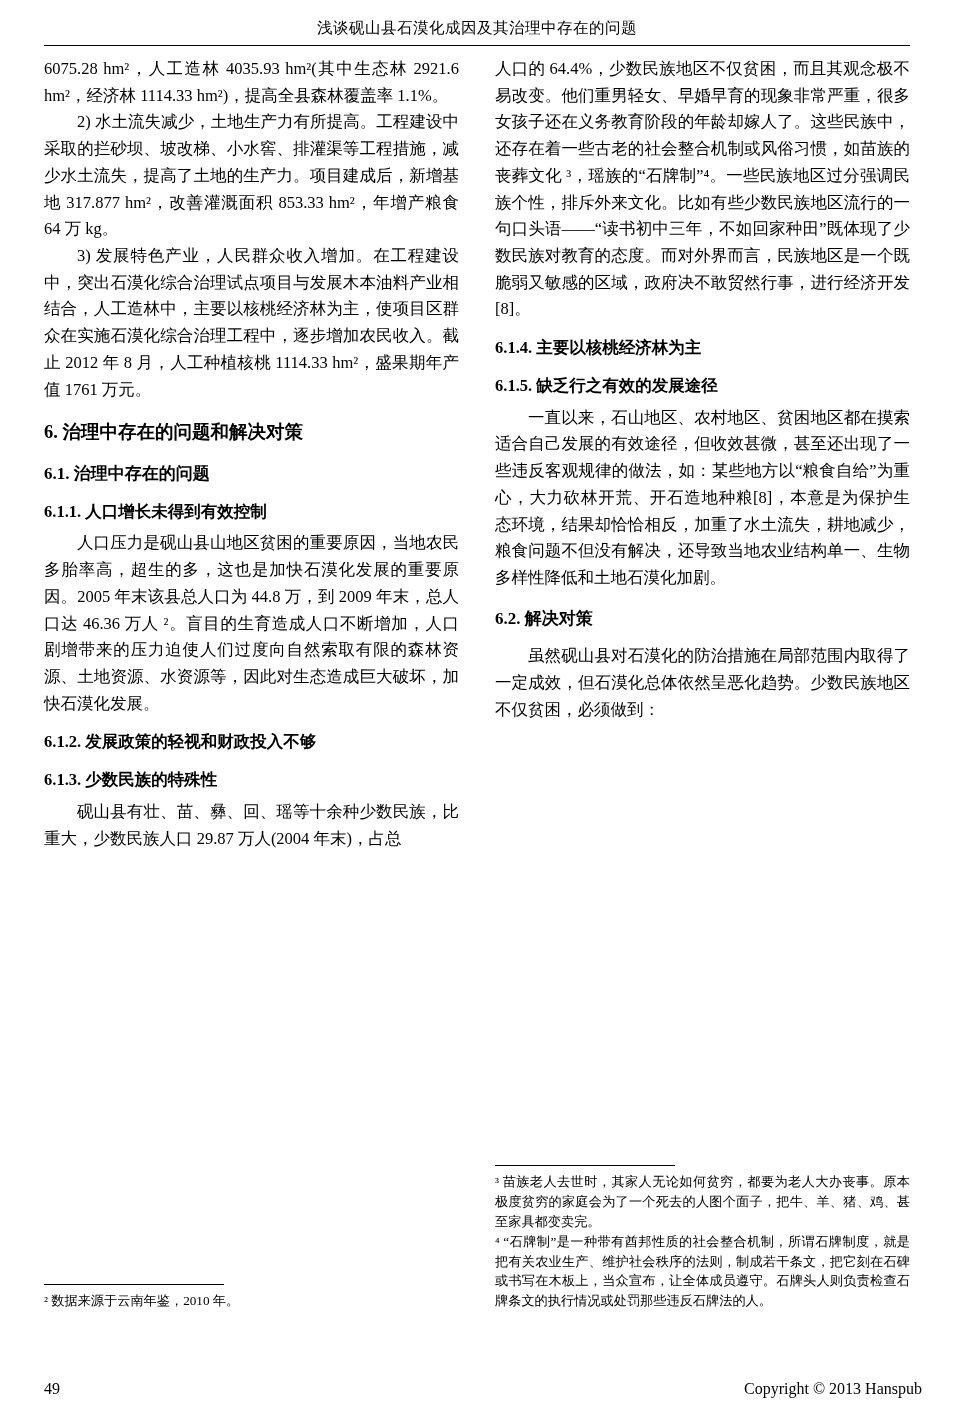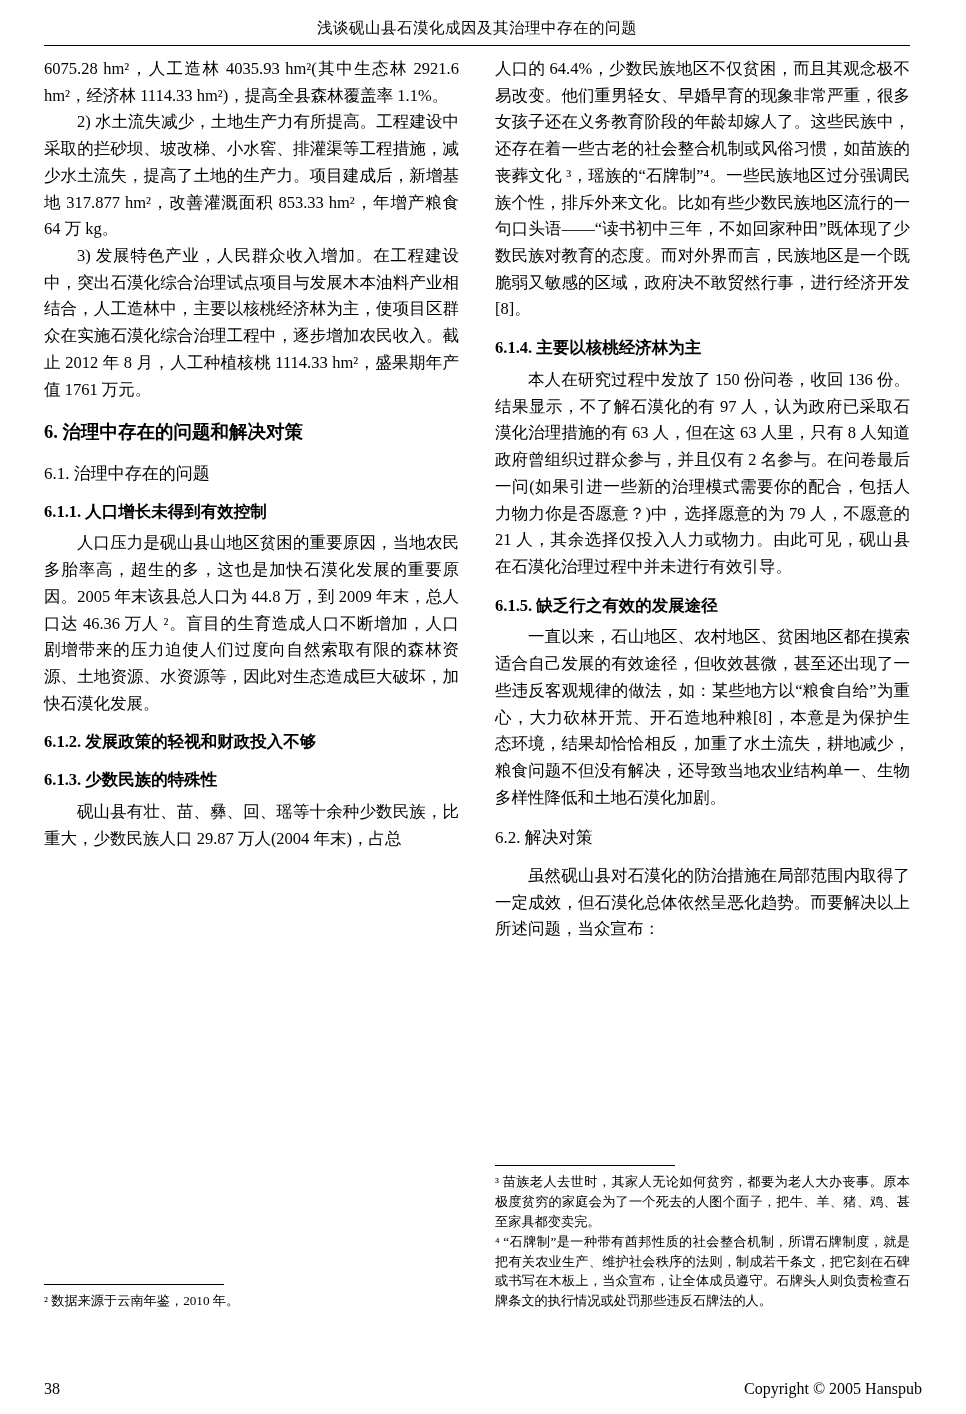--- a/index.html
+++ b/index.html
@@ -53,21 +53,21 @@
     text-indent: 2em;
   }
   .h1 {
     font-size: 18.5px;
     font-weight: bold;
     margin: 16px 0 10px 0;
     line-height: 1.5;
   }
   .h2 {
     font-size: 17px;
-    font-weight: normal;
+    font-weight: bold;
     margin: 14px 0 8px 0;
     line-height: 1.5;
   }
   .h3 {
     font-size: 16.5px;
     font-weight: bold;
     margin: 13px 0 6px 0;
     line-height: 1.5;
   }
   .fn-rule {
@@ -133,36 +133,35 @@
       <div class="footnote-block">
         <div class="fn-rule"></div>
         <p class="footnote">² 数据来源于云南年鉴，2010 年。</p>
       </div>
     </div>
 
     <div class="col col-right">
       <p>人口的 64.4%，少数民族地区不仅贫困，而且其观念极不易改变。他们重男轻女、早婚早育的现象非常严重，很多女孩子还在义务教育阶段的年龄却嫁人了。这些民族中，还存在着一些古老的社会整合机制或风俗习惯，如苗族的丧葬文化 ³，瑶族的“石牌制”⁴。一些民族地区过分强调民族个性，排斥外来文化。比如有些少数民族地区流行的一句口头语——“读书初中三年，不如回家种田”既体现了少数民族对教育的态度。而对外界而言，民族地区是一个既脆弱又敏感的区域，政府决不敢贸然行事，进行经济开发[8]。</p>
 
       <div class="h3">6.1.4.  主要以核桃经济林为主</div>
-      <p class="indent">本人在研究过程中发放了 150 份问卷，收回 136 份。结果显示，不了解石漠化的有 97 人，认为政府已采取石漠化治理措施的有 63 人，但在这 63 人里，只有 8 人知道政府曾组织过群众参与，并且仅有 2 名参与。在问卷最后一问(如果引进一些新的治理模式需要你的配合，包括人力物力你是否愿意？)中，选择愿意的为 79 人，不愿意的 21 人，其余选择仅投入人力或物力。由此可见，砚山县在石漠化治理过程中并未进行有效引导。</p>
 
       <div class="h3">6.1.5.  缺乏行之有效的发展途径</div>
       <p class="indent">一直以来，石山地区、农村地区、贫困地区都在摸索适合自己发展的有效途径，但收效甚微，甚至还出现了一些违反客观规律的做法，如：某些地方以“粮食自给”为重心，大力砍林开荒、开石造地种粮[8]，本意是为保护生态环境，结果却恰恰相反，加重了水土流失，耕地减少，粮食问题不但没有解决，还导致当地农业结构单一、生物多样性降低和土地石漠化加剧。</p>
 
       <div class="h2">6.2.  解决对策</div>
       <div class="spacer-sm"></div>
-      <p class="indent">虽然砚山县对石漠化的防治措施在局部范围内取得了一定成效，但石漠化总体依然呈恶化趋势。而要解决以上所述问题，当众宣布：</p>
+      <p class="indent">虽然砚山县对石漠化的防治措施在局部范围内取得了一定成效，但石漠化总体依然呈恶化趋势。少数民族地区不仅贫困，必须做到：</p>
 
       <div class="footnote-block">
         <div class="fn-rule"></div>
         <p class="footnote">³ 苗族老人去世时，其家人无论如何贫穷，都要为老人大办丧事。原本极度贫穷的家庭会为了一个死去的人图个面子，把牛、羊、猪、鸡、甚至家具都变卖完。</p>
         <p class="footnote">⁴ “石牌制”是一种带有酋邦性质的社会整合机制，所谓石牌制度，就是把有关农业生产、维护社会秩序的法则，制成若干条文，把它刻在石碑或书写在木板上，当众宣布，让全体成员遵守。石牌头人则负责检查石牌条文的执行情况或处罚那些违反石牌法的人。</p>
       </div>
     </div>
 
   </div>
 
   <div class="footer">
-    <span>38</span>
-    <span>Copyright © 2005 Hanspub</span>
+    <span>49</span>
+    <span>Copyright © 2013 Hanspub</span>
   </div>
 
 </div>
 
 </body></html>

